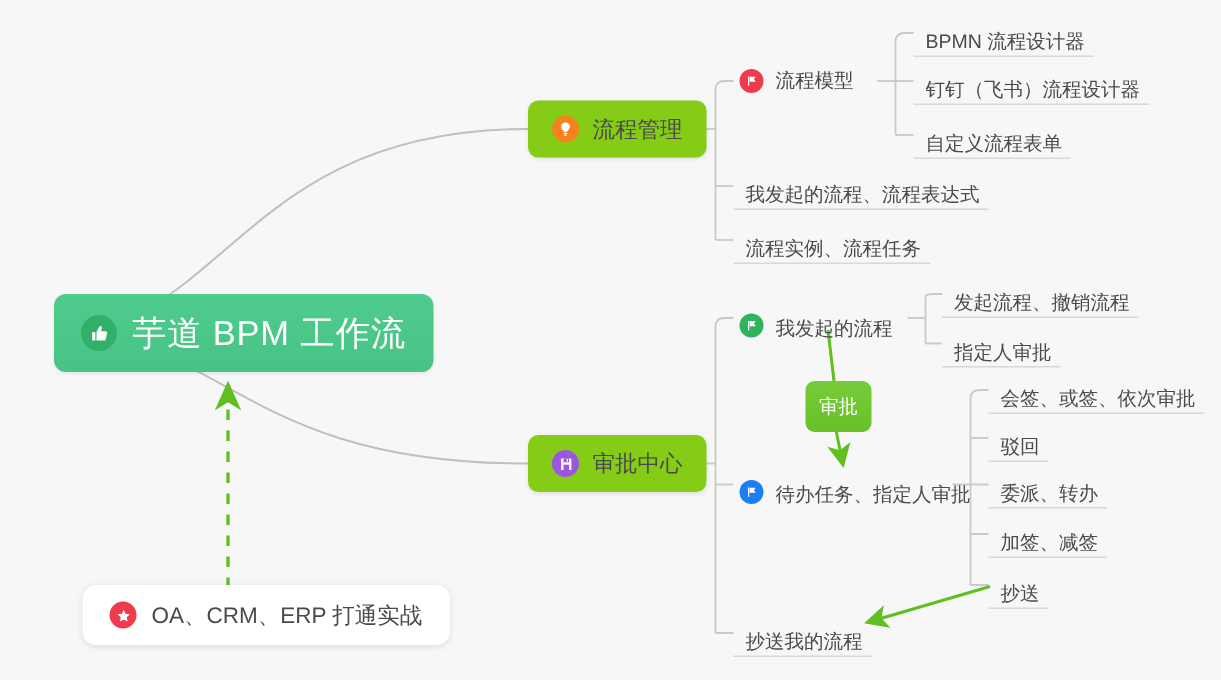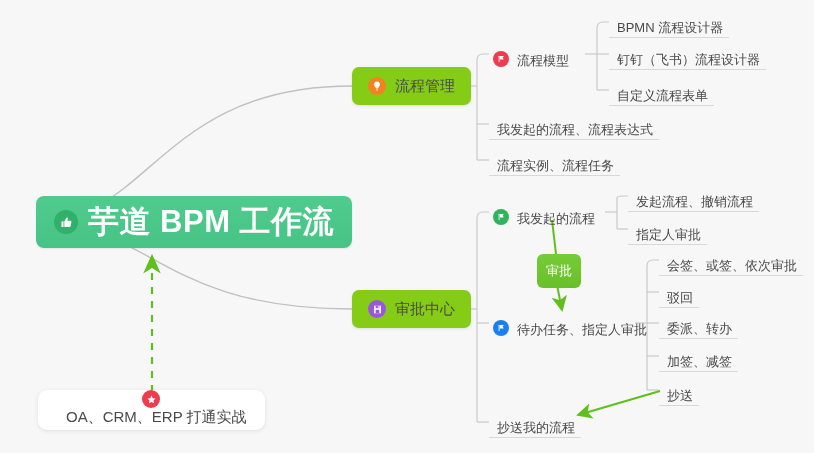--- a/index.html
+++ b/index.html
@@ -37,24 +37,23 @@
   }
 
   
   .root {
     background: #4dc98c;
     background: linear-gradient(180deg,#4fcb8e 0%, #46c385 100%);
     border-radius: 8px;
     padding: 0 18px;
     height: 52px;
     color: #ffffff;
-    font-size: 31px;
+    font-size: 23px;
     letter-spacing: 0.5px;
     box-shadow: 0 1px 2px rgba(0,0,0,0.07);
-    font-weight: bold;
   }
   .root .label { margin-left: 10px; }
 
   
   .card {
     background: #84cc16;
     border-radius: 7px;
     height: 38px;
     padding: 0 16px;
     font-size: 15px;
@@ -200,21 +199,21 @@
     <span class="ic ic-18 ic-bulb">
       <svg width="12" height="12" viewBox="0 0 24 24" fill="#ffffff">
         <path d="M12 3.2 C8.6 3.2 6.2 5.7 6.2 8.8 C6.2 11 7.4 12.4 8.6 13.8 C9.2 14.5 9.5 15 9.6 15.8 L14.4 15.8 C14.5 15 14.8 14.5 15.4 13.8 C16.6 12.4 17.8 11 17.8 8.8 C17.8 5.7 15.4 3.2 12 3.2 Z"></path>
         <rect x="9.6" y="17" width="4.8" height="1.7" rx="0.8"></rect>
         <rect x="10.2" y="19.4" width="3.6" height="1.6" rx="0.8"></rect>
       </svg>
     </span>
     <span class="label">流程管理</span>
   </div>
 
-  <div class="node leaf with-icon" style="left:489px; top:40px; border-bottom:none;">
+  <div class="node leaf with-icon" style="left:489px; top:40px; border-bottom:none;align-items:center;">
     <span class="ic ic-16 ic-flag-r">
       <svg width="10" height="10" viewBox="0 0 24 24" fill="#ffffff">
         <rect x="6.4" y="4.2" width="2" height="15.6" rx="1"></rect>
         <path d="M9 5 L17.6 5 C18.3 5 18.6 5.6 18.2 6.1 L15.8 9 L18.2 11.9 C18.6 12.4 18.3 13 17.6 13 L9 13 Z"></path>
       </svg>
     </span>
     <span class="label">流程模型</span>
   </div>
 
   <div class="node leaf" style="left:609px; top:8px;">
@@ -290,21 +289,21 @@
   </div>
 
   <div class="node leaf" style="left:489px; top:408px;">
     <span class="label">抄送我的流程</span>
   </div>
 
   <div class="node badge" style="left:537px; top:254px;">
     <span class="label">审批</span>
   </div>
 
-  <div class="node callout" style="left:38px; top:390px;flex-direction:column;">
+  <div class="node callout" style="left:55px; top:390px;">
     <span class="ic ic-18 ic-star">
       <svg width="11" height="11" viewBox="0 0 24 24" fill="#ffffff">
         <path d="M12 3.4 L14.7 9.1 L20.9 9.9 L16.4 14.2 L17.6 20.4 L12 17.4 L6.4 20.4 L7.6 14.2 L3.1 9.9 L9.3 9.1 Z"></path>
       </svg>
     </span>
     <span class="label">OA、CRM、ERP 打通实战</span>
   </div>
 
 </div>
 

